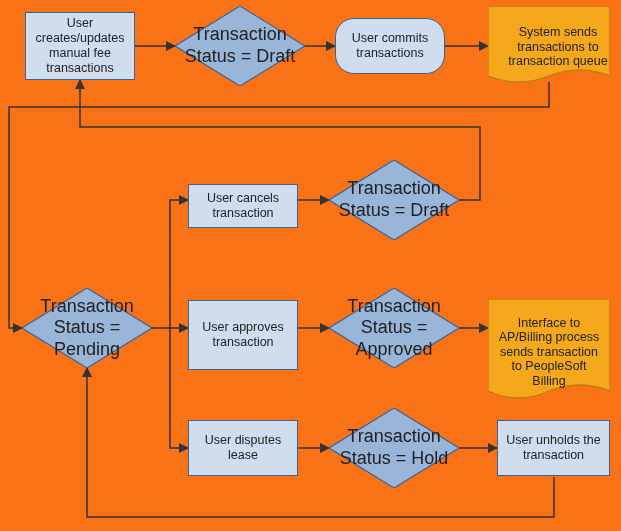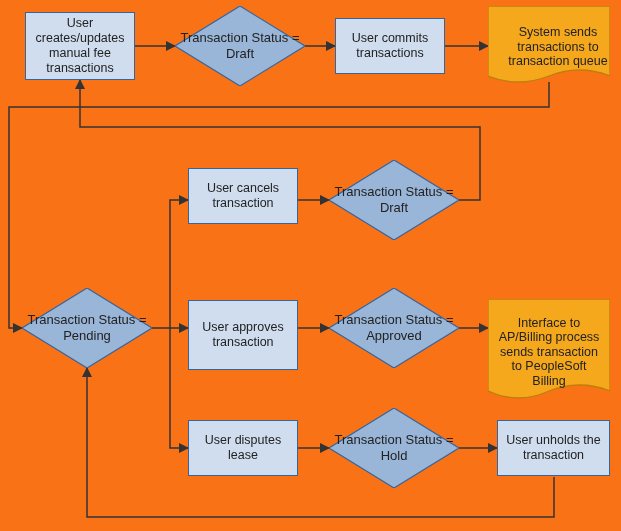--- a/index.html
+++ b/index.html
@@ -34,21 +34,21 @@
     align-items: center;
     justify-content: center;
   }
   .diamond svg {
     position: absolute;
     top: 0; left: 0;
   }
   .diamond .label {
     position: relative;
     text-align: center;
-    font-size: 13px;
+    font-size: 18px;
     line-height: 1.2;
     color: #222;
     z-index: 2;
   }
   .doc {
     position: absolute;
     display: flex;
     align-items: center;
     justify-content: center;
   }
@@ -118,39 +118,39 @@
     <span>User creates/updates manual fee transactions</span>
   </div>
 
   <div class="diamond" style="left:175px; top:6px; width:130px; height:80px;">
     <svg width="130" height="80" viewBox="0 0 130 80">
       <polygon points="65,0 130,40 65,80 0,40" fill="#99b5d7" stroke="#36659e" stroke-width="1.2"></polygon>
     </svg>
     <div class="label"><span>Transaction Status = Draft</span></div>
   </div>
 
-  <div class="rect" style="left:335px; top:18px; width:110px; height:56px;">
+  <div class="rect" style="left:335px; top:18px; width:110px; height:56px;border-radius:19px;">
     <span>User commits transactions</span>
   </div>
 
   <div class="doc" style="left:488px; top:6px; width:140px; height:82px;">
     <svg width="122" height="82" viewBox="0 0 122 82">
       <path d="M 0 0 L 122 0 L 122 70 Q 91 58 61 70 Q 30 82 0 70 Z" fill="#f5a81c" stroke="#bd7e0c" stroke-width="1.3"></path>
     </svg>
     <div class="label"><span>System sends transactions to transaction queue</span></div>
   </div>
 
   <div class="diamond" style="left:22px; top:288px; width:130px; height:80px;">
     <svg width="130" height="80" viewBox="0 0 130 80">
       <polygon points="65,0 130,40 65,80 0,40" fill="#99b5d7" stroke="#36659e" stroke-width="1.2"></polygon>
     </svg>
     <div class="label"><span>Transaction Status = Pending</span></div>
   </div>
 
-  <div class="rect" style="left:188px; top:168px; width:110px; height:56px;text-align:center;">
+  <div class="rect" style="left:188px; top:184px; width:110px; height:44px;text-align:center;">
     <span>User cancels transaction</span>
   </div>
   <div class="diamond" style="left:329px; top:160px; width:130px; height:80px;">
     <svg width="130" height="80" viewBox="0 0 130 80">
       <polygon points="65,0 130,40 65,80 0,40" fill="#99b5d7" stroke="#36659e" stroke-width="1.2"></polygon>
     </svg>
     <div class="label"><span>Transaction Status = Draft</span></div>
   </div>
 
   <div class="rect" style="left:188px; top:300px; width:110px; height:70px;">

